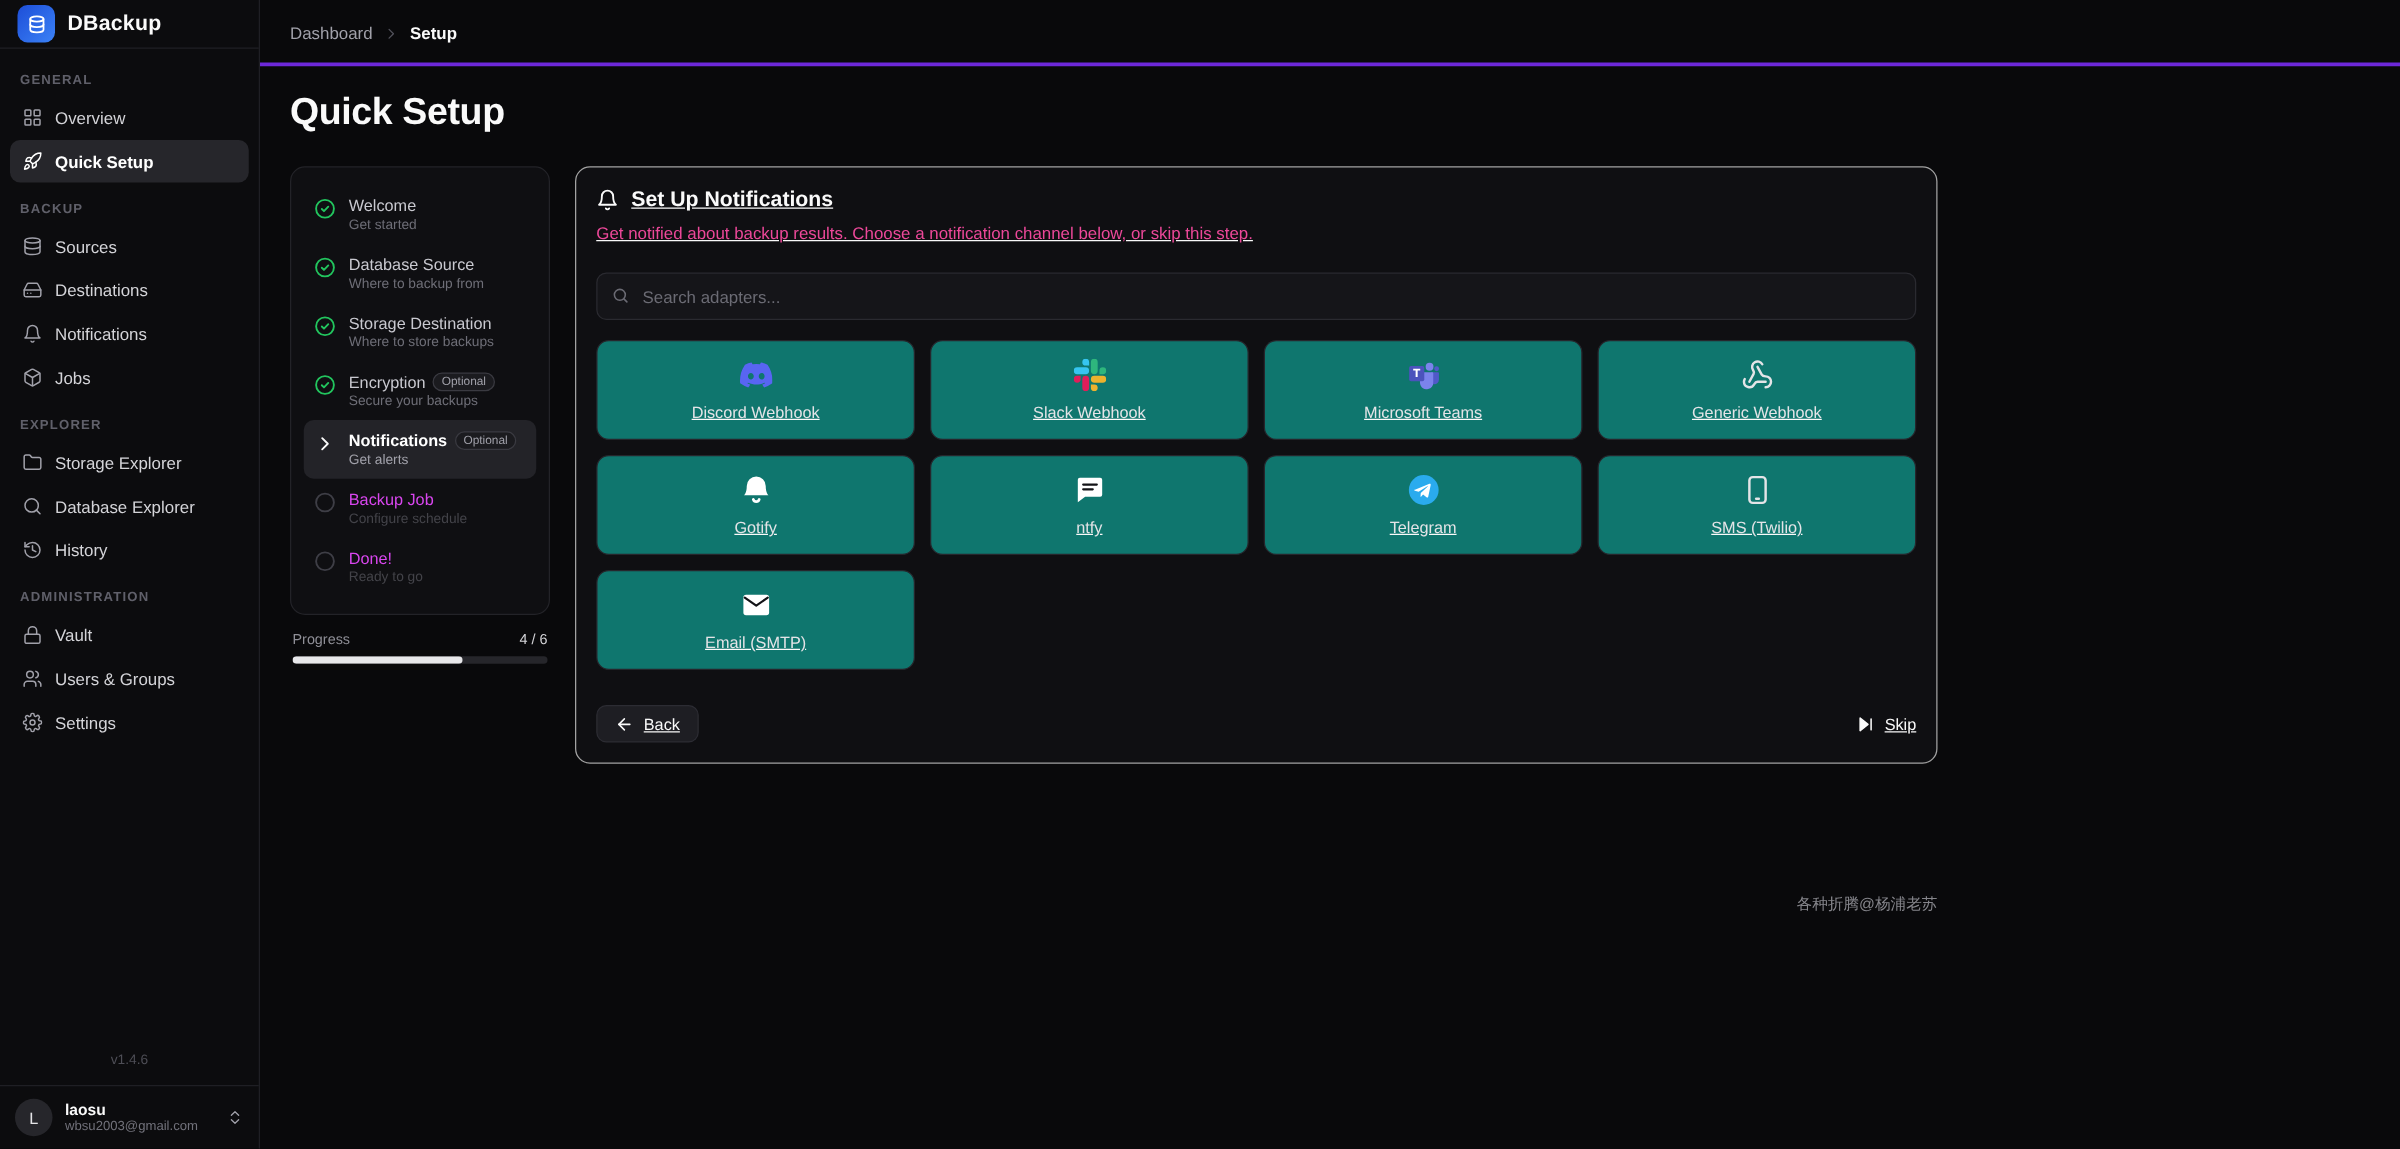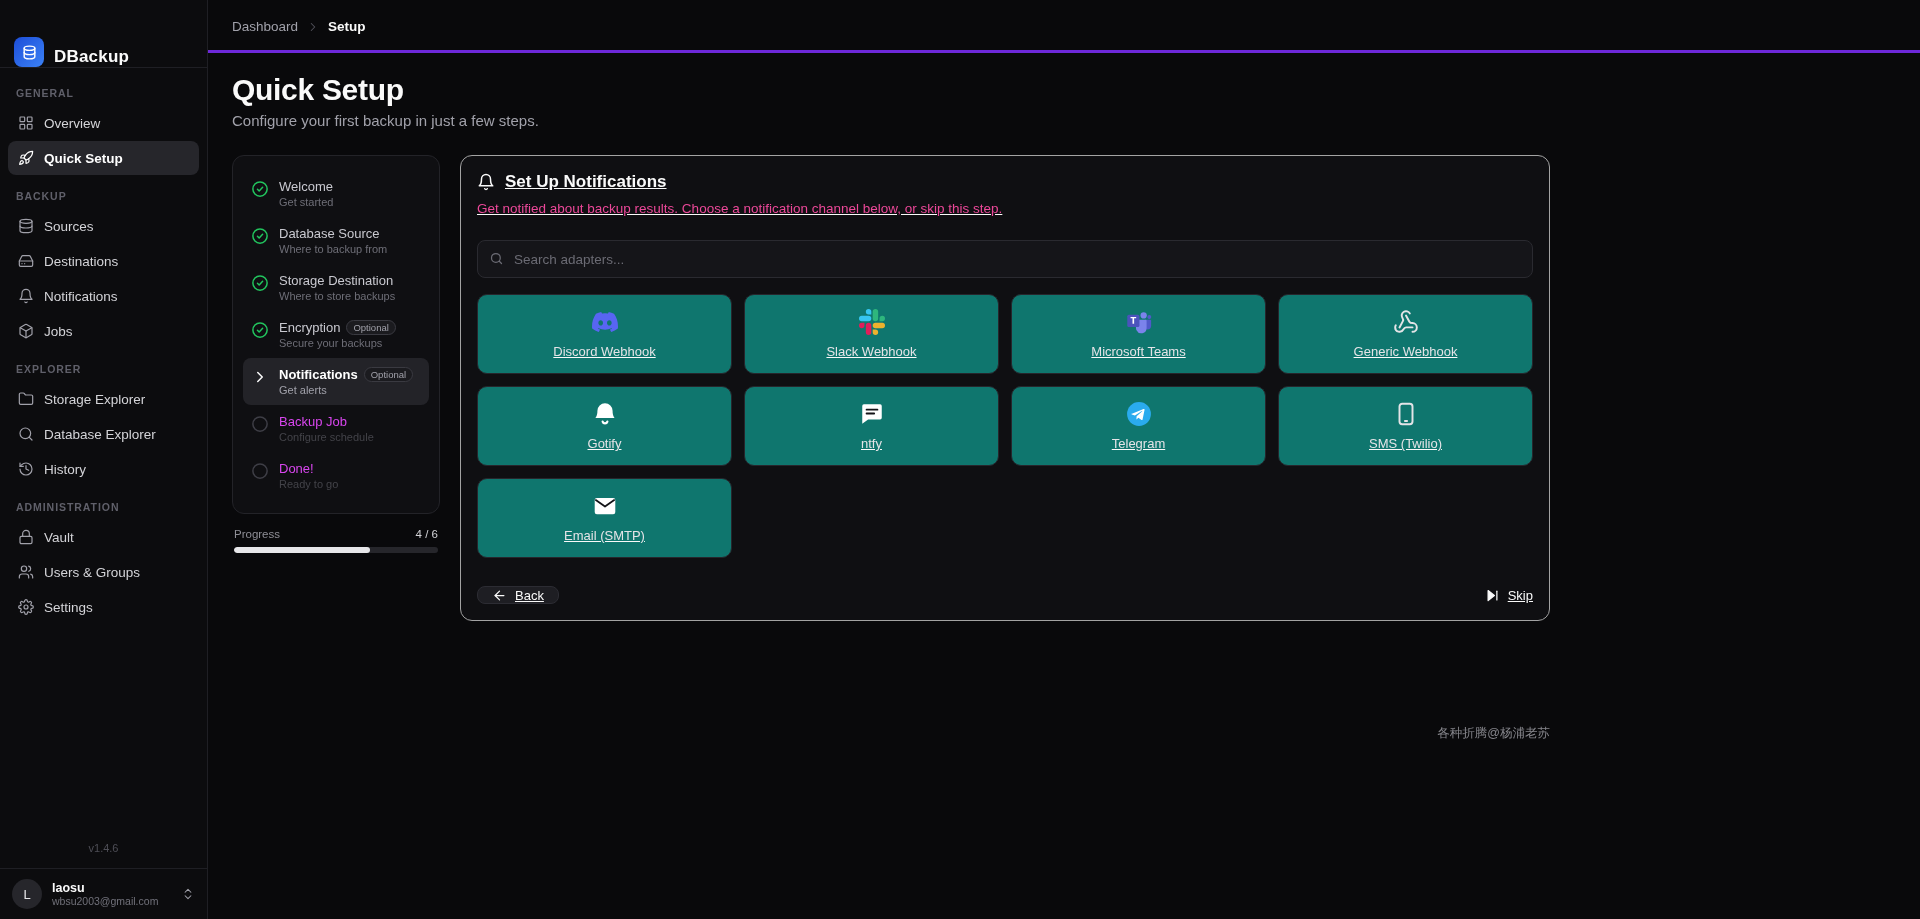--- a/index.html
+++ b/index.html
@@ -3,21 +3,21 @@
 <meta charset="utf-8">
 <style>
   * { margin:0; padding:0; box-sizing:border-box; }
   html,body { width:1920px; height:919px; background:#09090b; color:#fafafa;
     font-family:"Liberation Sans","DejaVu Sans",sans-serif; overflow:hidden; }
   .app { display:flex; width:100%; height:100%; }
 
   
   .sidebar { width:208px; min-width:208px; background:#0c0c0e; border-right:1px solid #1f1f24;
     display:flex; flex-direction:column; }
-  .sb-header { height:68px; display:flex; align-items:flex-end; gap:10px; padding:0 14px;
+  .sb-header { height:39px; display:flex; align-items:center; gap:10px; padding:0 14px;
     border-bottom:1px solid #1f1f24; }
   .logo { width:30px; height:30px; border-radius:8px; background:linear-gradient(135deg,#1d4ed8,#3b82f6);
     display:flex; align-items:center; justify-content:center; }
   .logo svg { width:17px; height:17px; }
   .app-name { font-size:17px; font-weight:bold; letter-spacing:.2px; }
   .sb-nav { flex:1; padding:4px 8px 0; overflow:hidden; }
   .sb-section-label { font-size:10.5px; font-weight:bold; color:#60606a; letter-spacing:.09em;
     margin:15px 8px 7px; }
   .sb-item { display:flex; align-items:center; gap:10px; height:34px; padding:0 10px;
     border-radius:8px; color:#d4d4d8; font-size:13.5px; cursor:pointer; margin-bottom:1px; }
@@ -86,21 +86,21 @@
   .search-ic svg { width:15px; height:15px; }
   .adapter-grid { display:grid; grid-template-columns:repeat(4,1fr); gap:12px; margin-top:16px; }
   .adapter { height:80px; border:1px solid #26262c; background:#0f766e; border-radius:10px;
     display:flex; flex-direction:column; align-items:center; justify-content:center; gap:9px;
     cursor:pointer; }
   .aicon { height:26px; display:flex; align-items:center; }
   .aicon svg { width:26px; height:26px; display:block; }
   .alabel { font-size:13px; color:#e4e4e7; }
   .panel-footer { display:flex; justify-content:space-between; align-items:center; margin-top:28px; }
   .back-btn { display:flex; align-items:center; gap:8px; background:#1e1e23; border:1px solid #2c2c33;
-    border-radius:8px; height:18px; padding:0 14px; color:#fafafa; font-size:13px; cursor:pointer;
+    border-radius:8px; height:30px; padding:0 14px; color:#fafafa; font-size:13px; cursor:pointer;
     font-family:inherit; }
   .back-btn .icon svg, .skip-btn .icon svg { width:15px; height:15px; }
   .skip-btn { display:flex; align-items:center; gap:8px; background:none; border:none; color:#fafafa;
     font-size:13px; cursor:pointer; font-family:inherit; }
   .watermark { max-width:1318px; text-align:right; margin-top:104px; font-size:12.5px; color:#85858b; }
 </style>
 </head>
 <body>
 
 <div class="app">
@@ -269,21 +269,20 @@
       <span class="crumb-sep">
           <svg viewBox="0 0 24 24" fill="none" stroke="currentColor" stroke-width="1.8" stroke-linecap="round" stroke-linejoin="round">
             <path d="m9 18 6-6-6-6"></path>
           </svg>
         </span>
       <span class="crumb current">Setup</span>
     </div>
 
     <div class="content">
       <h1 class="page-title">Quick Setup</h1>
-      <div class="page-sub">Configure your first backup in just a few steps.</div>
 
       <div class="columns">
 
         <div class="steps-col">
           <div class="steps-card">
 
             <div class="step done">
               <span class="sicon">
                   <svg viewBox="0 0 24 24" fill="none" stroke="#22c55e" stroke-width="2" stroke-linecap="round" stroke-linejoin="round">
                     <circle cx="12" cy="12" r="9.5"></circle>

